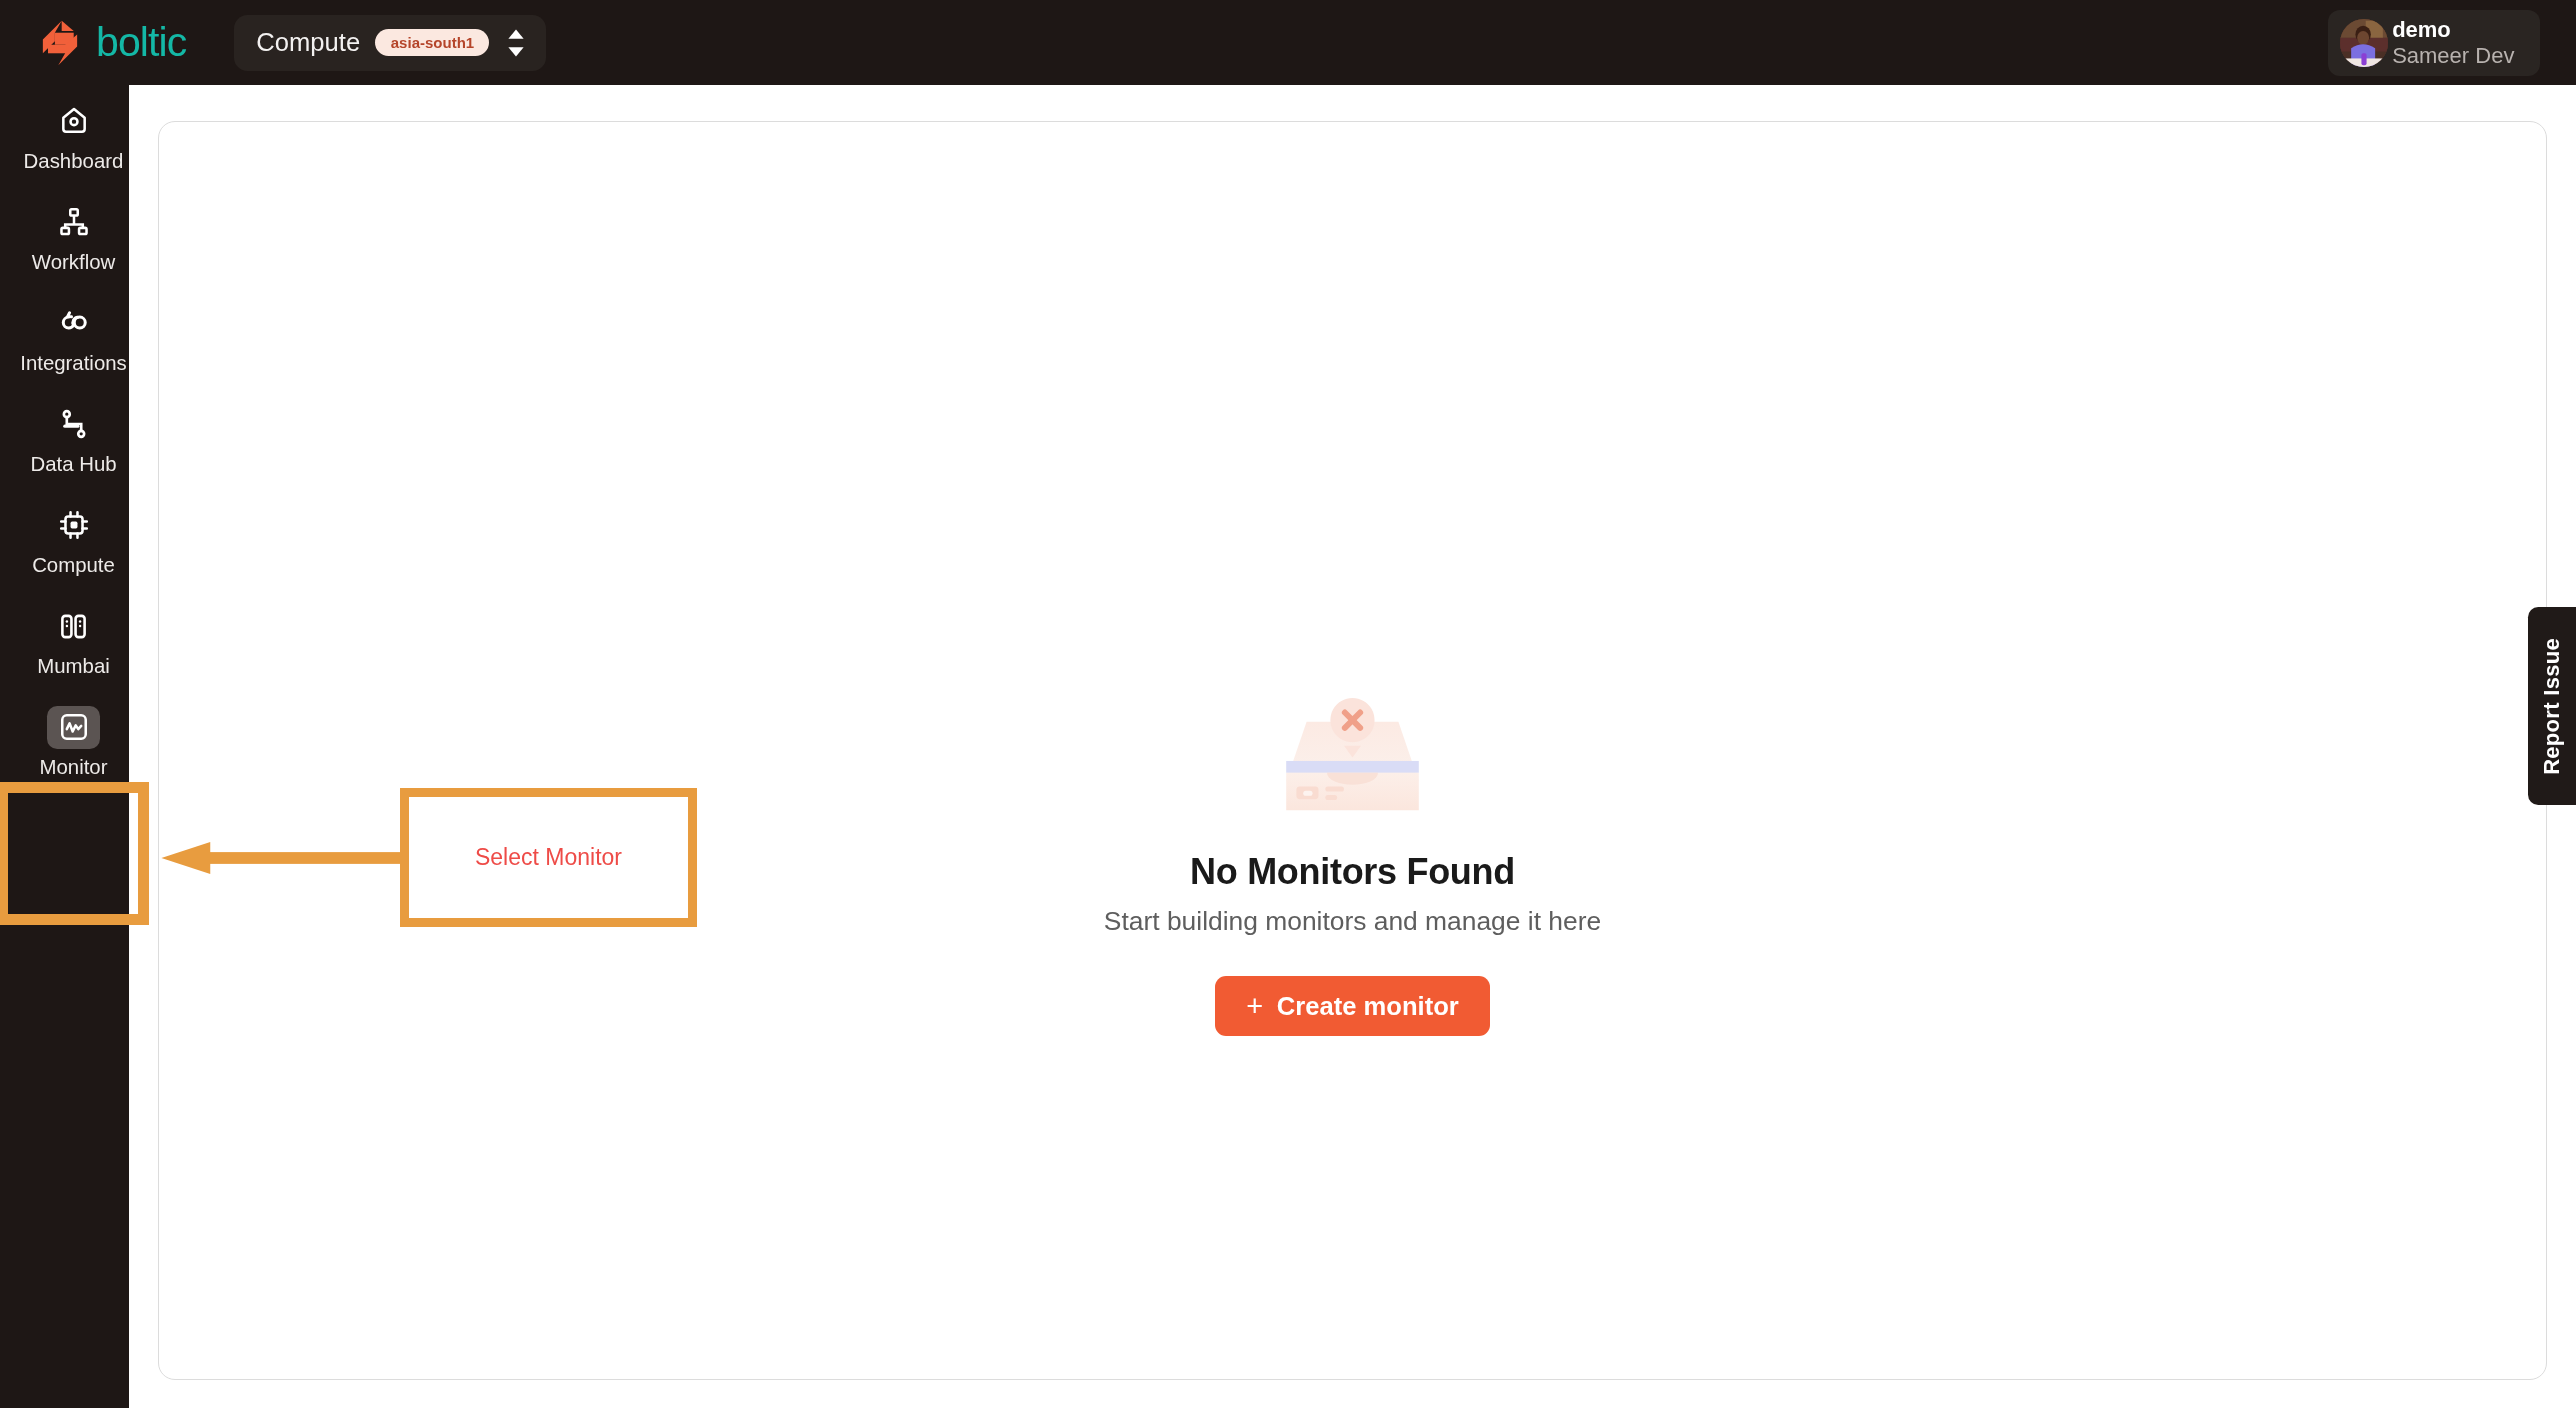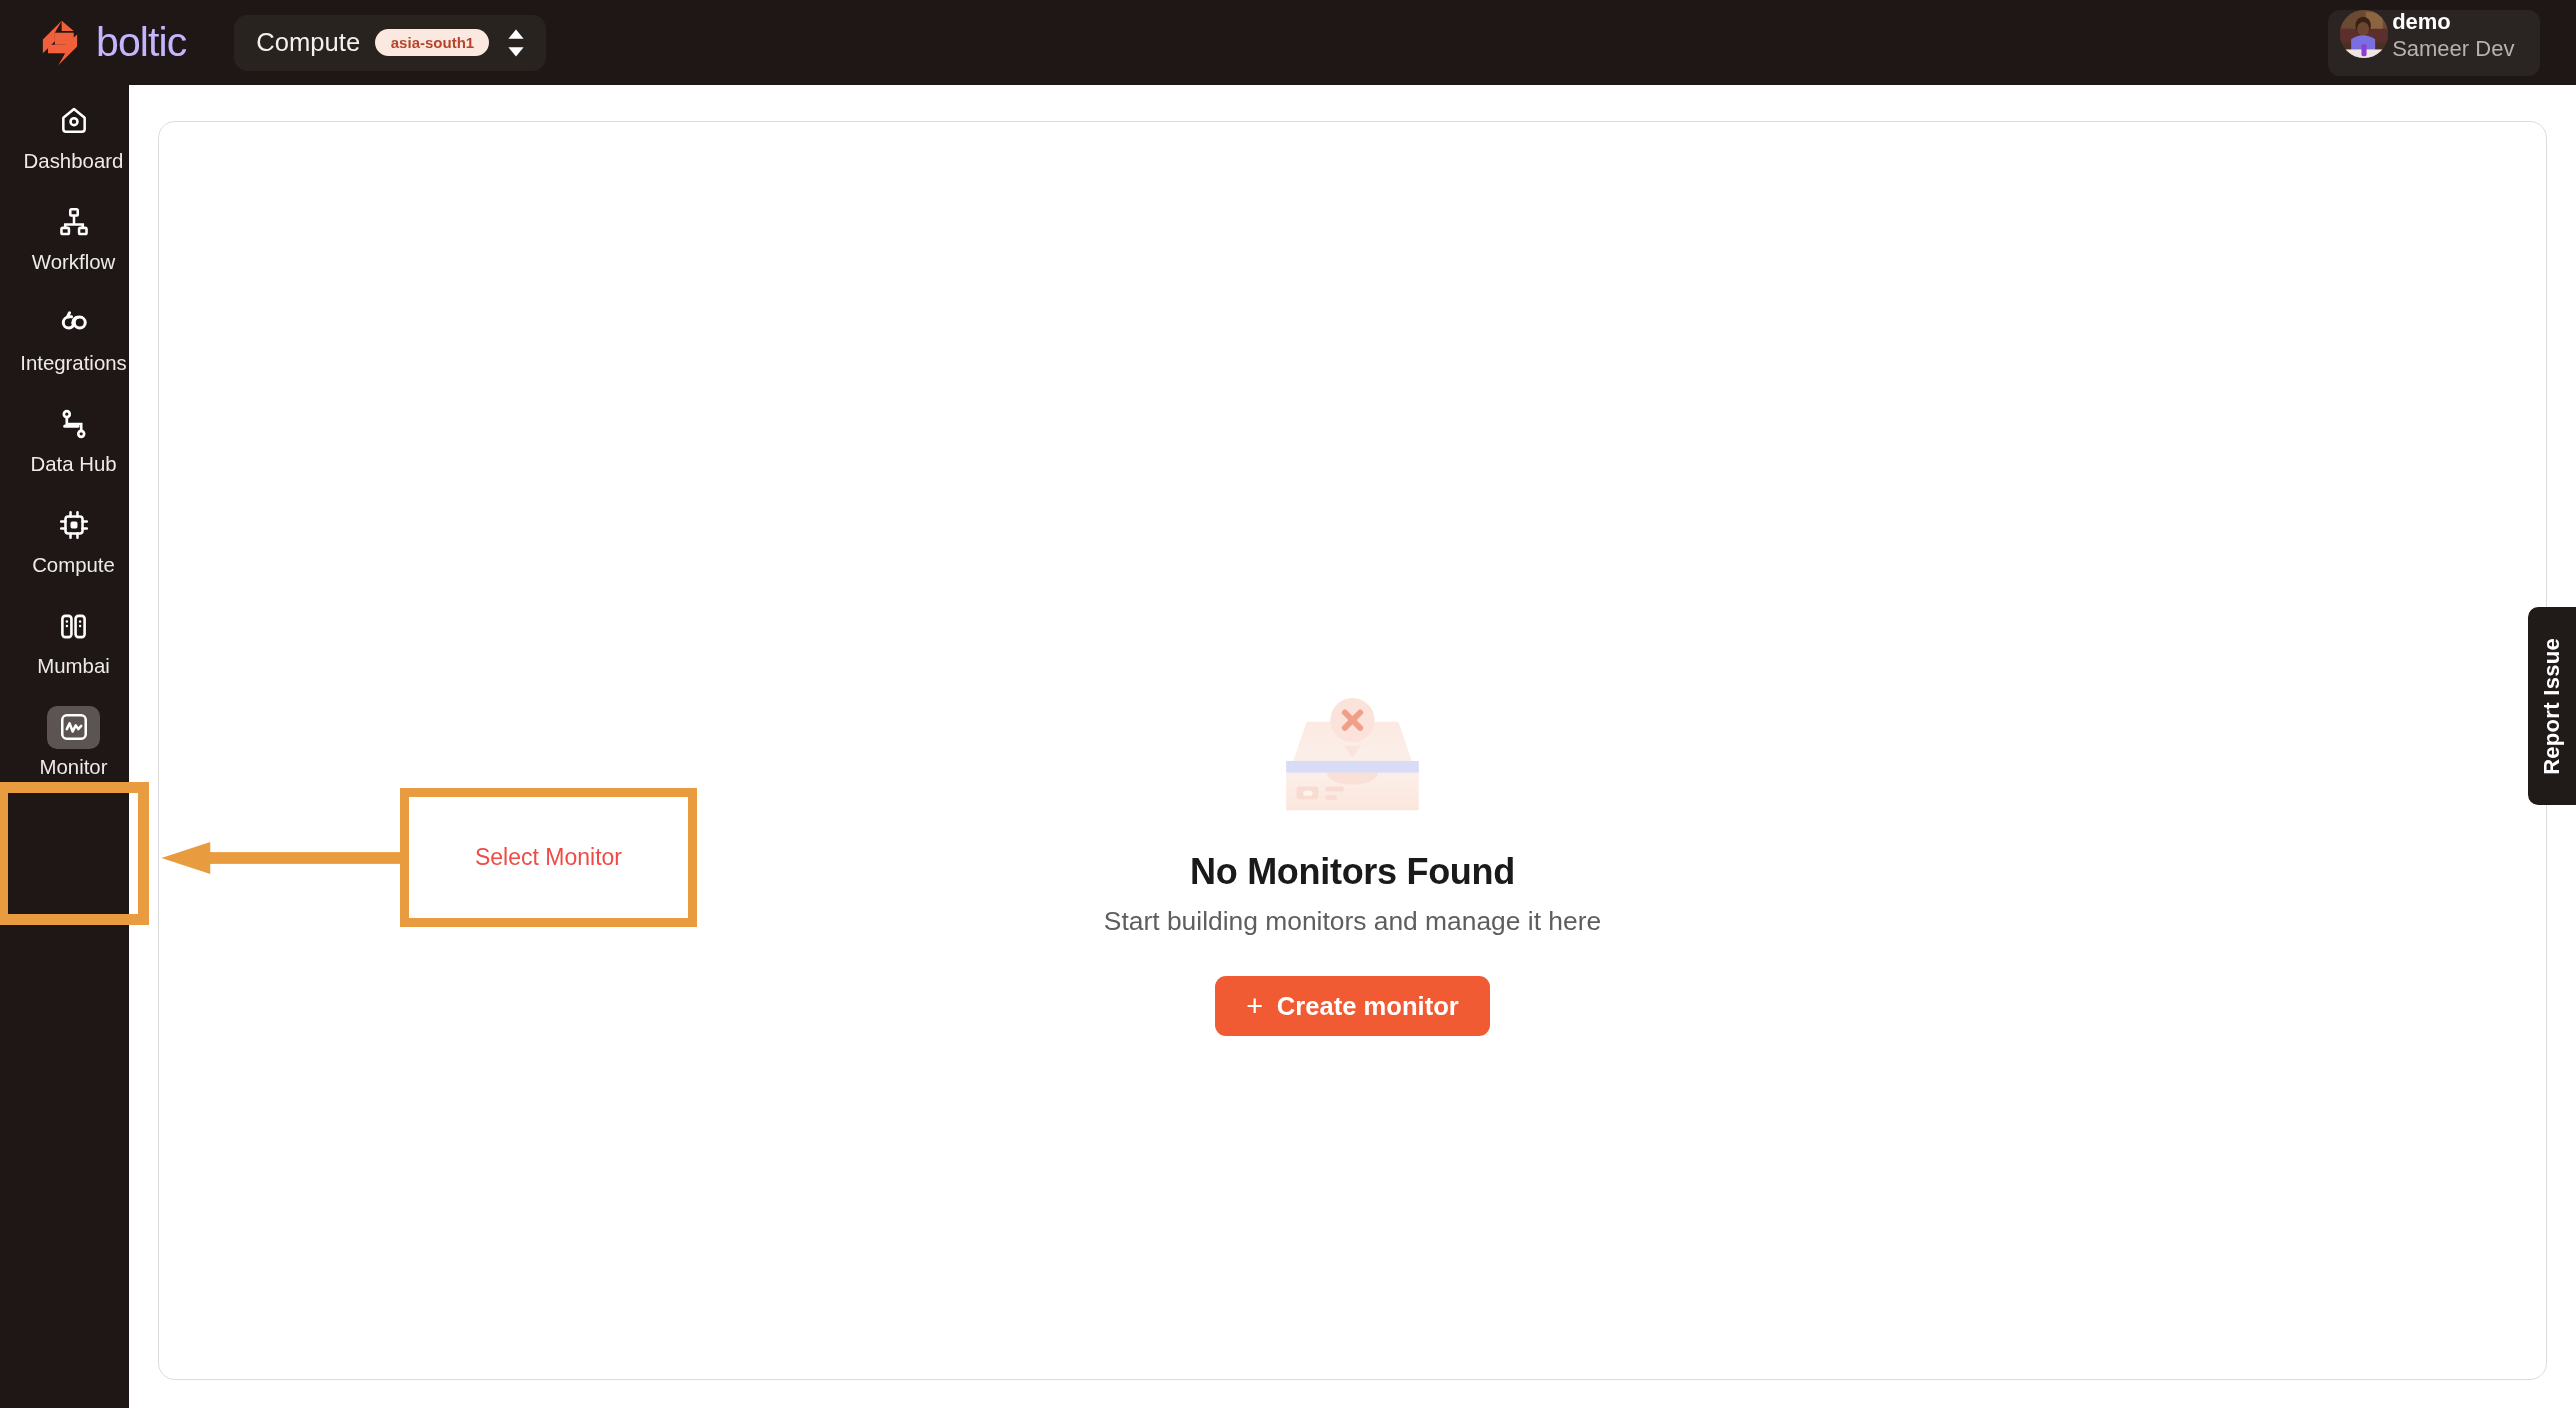--- a/index.html
+++ b/index.html
@@ -11,21 +11,21 @@
   }
   #app { position:relative; width:2576px; height:1409px; background:#ffffff; }
 
   
   .topbar {
     position:absolute; left:0; top:0; width:2576px; height:85px;
     background:#1E1715; display:flex; align-items:center;
   }
   .brand { display:flex; align-items:center; gap:12px; margin-left:36px; }
   .brand-mark { width:48px; height:48px; position:relative; }
-  .brand-name { color:#c4b5fd; font-size:41px; font-weight:400; letter-spacing:-0.9px; line-height:1; }
+  .brand-name { color:#14b8a6; font-size:41px; font-weight:400; letter-spacing:-0.9px; line-height:1; }
 
   .region-pill {
     margin-left:48px; height:56px; background:#292320; border-radius:13.6px;
     display:flex; align-items:center; gap:15.3px; padding:0 19px 0 22px;
   }
   .region-city { color:#F3F1F0; font-size:25.6px; }
   .region-badge {
     background:#FBE8E0; color:#B5452A; font-size:15px; font-weight:700;
     border-radius:851px; padding:6px 15.3px; line-height:1;
   }
@@ -38,21 +38,21 @@
   }
   .search-placeholder { color:#ABA5A2; font-size:25.6px; flex:1; }
   .search-kbd {
     background:#F7F7F7; color:#15110F; font-size:19px; font-weight:500;
     border-radius:851px; padding:6.8px 13.6px; line-height:1;
   }
 
   .profile {
     position:absolute; right:36px; top:10.2px; height:66px;
     background:#2A2522; border-radius:12px;
-    display:flex; gap:4px; padding:0 25.6px 0 12px;
+    display:flex; align-items:center; gap:4px; padding:0 25.6px 0 12px;
   }
   .avatar {
     width:48px; height:48px; border-radius:50%; overflow:hidden;
     background:#5a3a2e; position:relative; flex:none;
   }
   .pf-names { display:flex; flex-direction:column; gap:1.7px; }
   .pf-org { color:#ffffff; font-size:22px; font-weight:700; line-height:1.1; }
   .pf-user { color:#B8B2AF; font-size:22px; line-height:1.15; }
 
   

